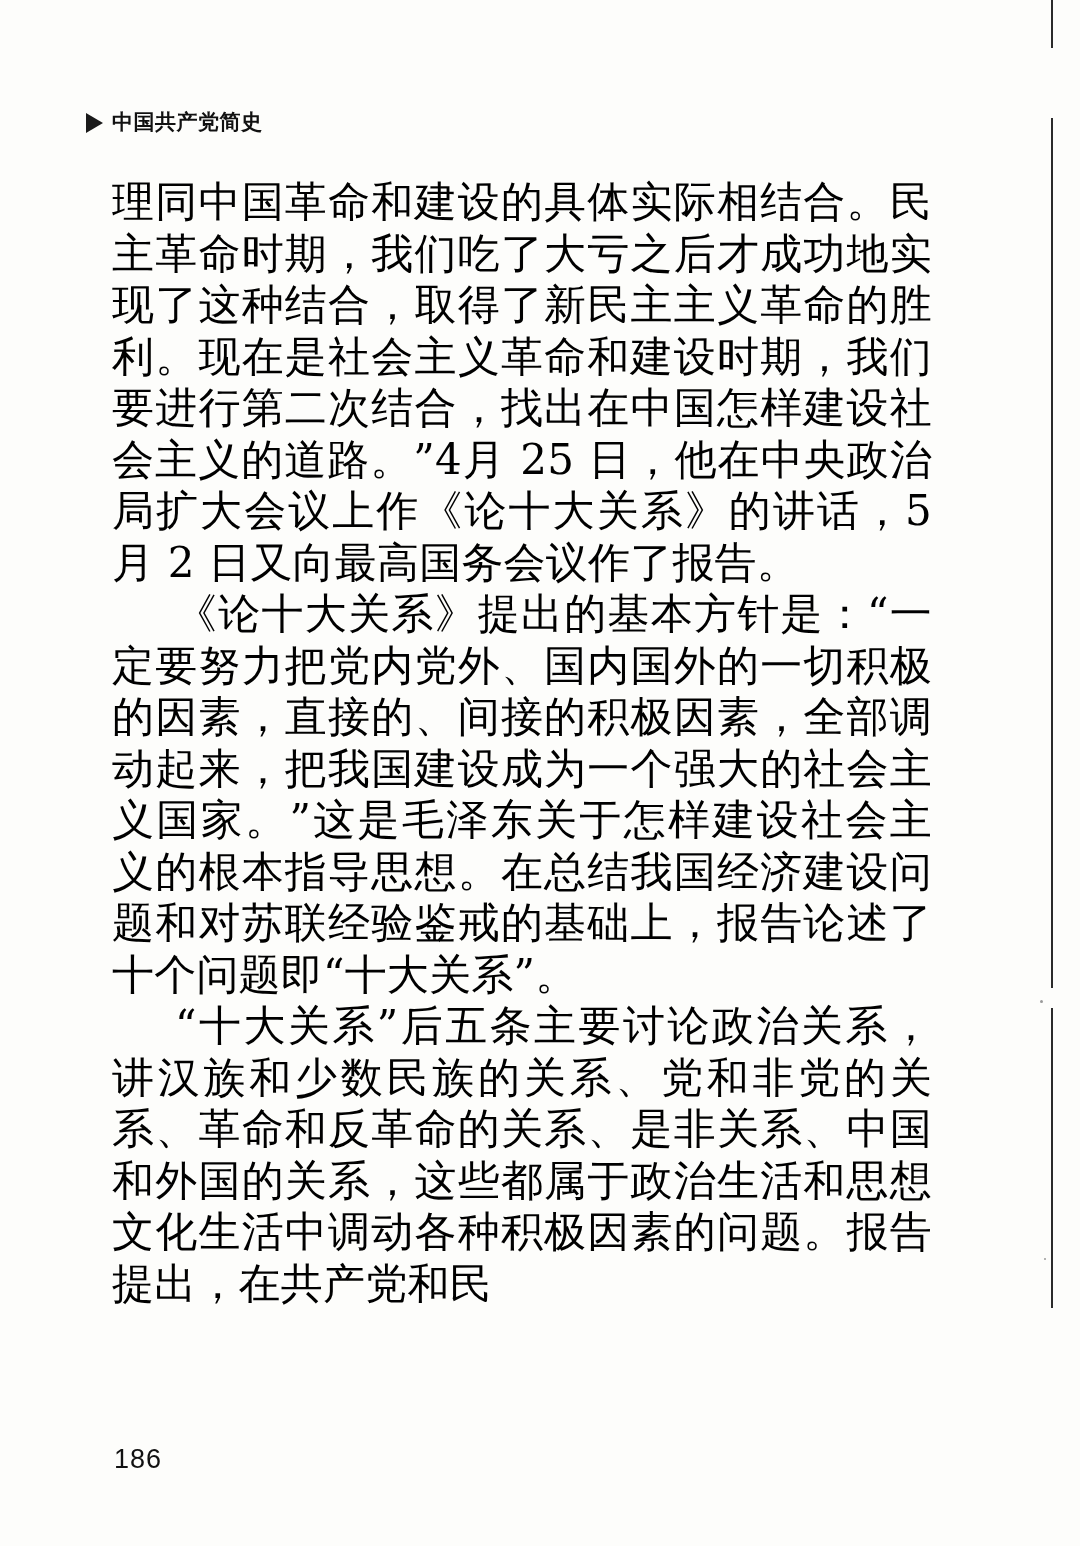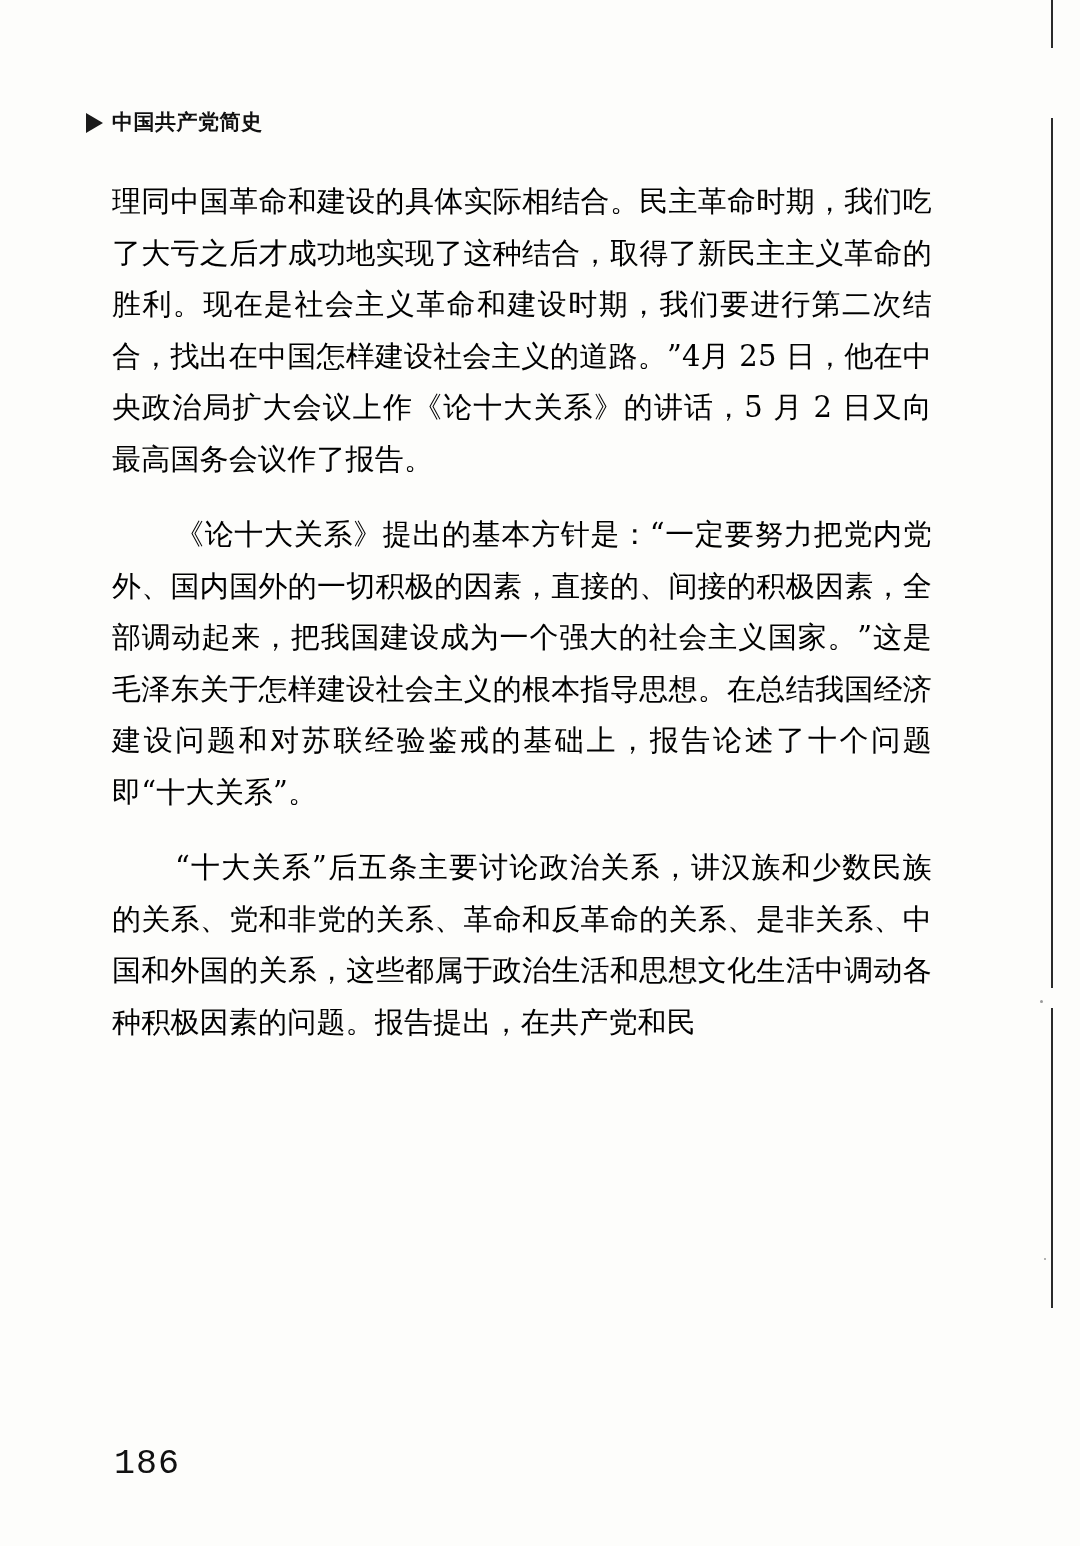--- a/index.html
+++ b/index.html
@@ -62,39 +62,38 @@
 
   
   .body-text {
     position: absolute;
     left: 112px;
     top: 176px;
     width: 820px;
   }
   .para {
     margin: 0 0 0 0;
-    font-size: 29px;
+    font-size: 42px;
     line-height: 51.5px;
     text-align: justify;
     text-justify: inter-character;
     letter-spacing: 0.2px;
     text-indent: 0;
   }
   .para.indent {
     text-indent: 63px;
-    margin-top: 24px;
   }
 
   
   .folio {
     position: absolute;
     left: 114px;
     top: 1444px;
-    font-family: Liberation Mono, monospace;
-    font-size: 35px;
+    font-family: Liberation Sans, sans-serif;
+    font-size: 27px;
     color: #111111;
     letter-spacing: 1px;
   }
 
   
   .speck {
     position: absolute;
     background: #9a9a9a;
     border-radius: 50%;
   }

